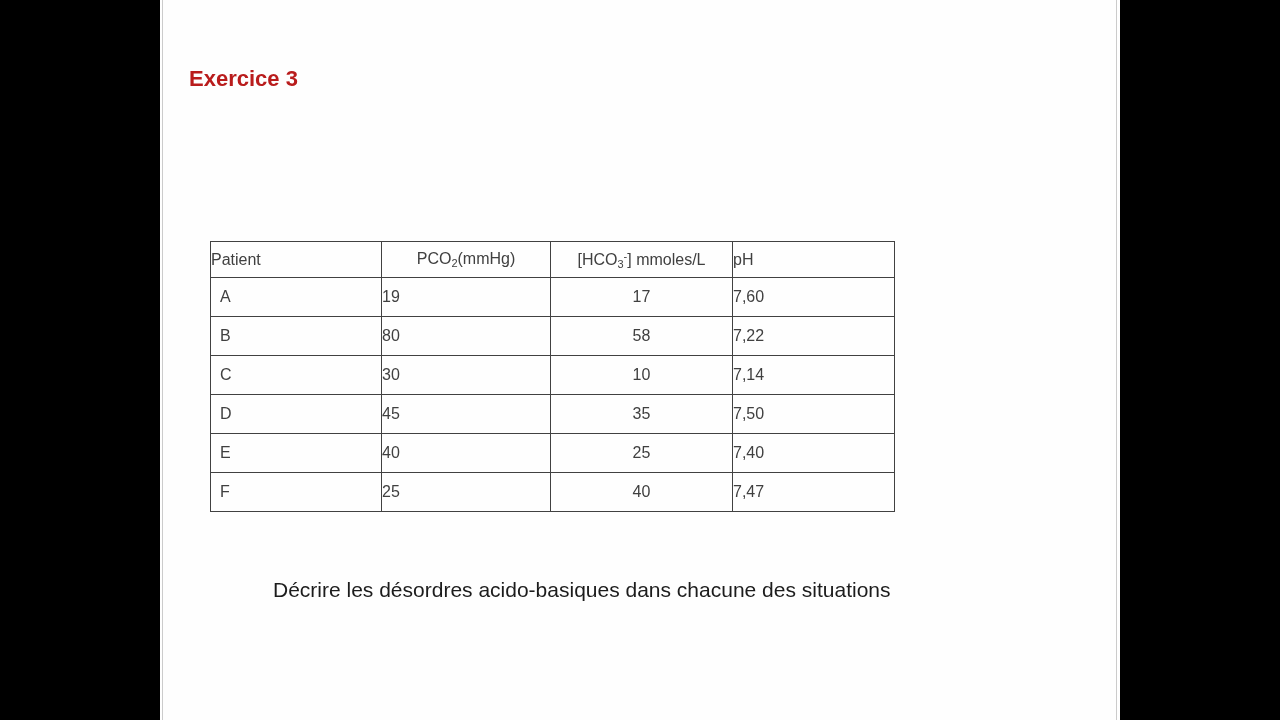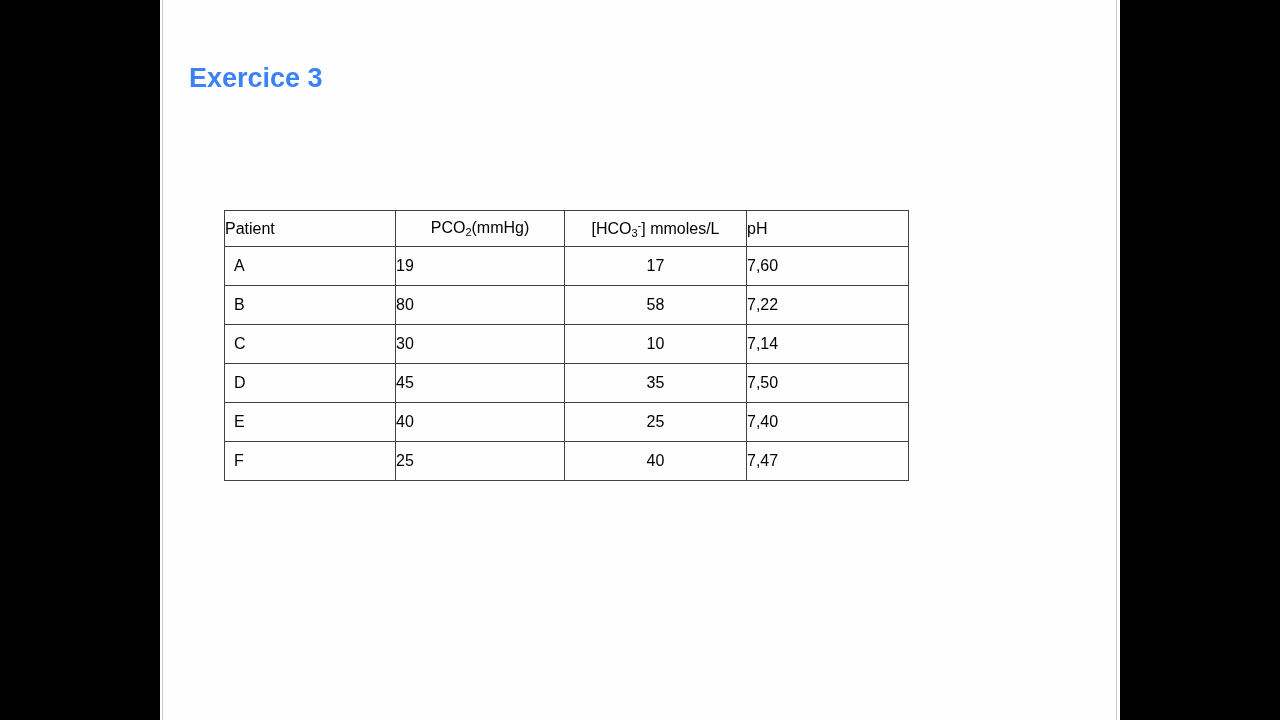--- a/index.html
+++ b/index.html
@@ -23,36 +23,35 @@
     top: 0; bottom: 0;
     width: 1px;
     background: #cbcbcb;
   }
   .page::before { left: 2px; }
   .page::after  { right: 3px; }
 
   .title-block {
     position: absolute;
     left: 29px; top: 62px;
-    color: #3b82f6;
-    font-size: 27px;
+    color: #b91c1c;
+    font-size: 22px;
     line-height: 33px;
     white-space: nowrap;
   }
   .title-block .title { font-weight: bold; }
 
   table.gas-table {
     position: absolute;
-    left: 50px; top: 210px;
+    left: 50px; top: 241px;
     border-collapse: collapse;
     table-layout: fixed;
     width: 680px;
-    color: #000000;
+    color: #404040;
     font-size: 16px;
-    margin-left: 14px;
   }
   .gas-table th, .gas-table td {
     border: 1.5px solid #414141;
     font-weight: normal;
     padding: 0;
     overflow: hidden;
   }
   .gas-table thead tr { height: 36px; }
   .gas-table tbody tr { height: 39px; }
   .col-patient { width: 170px; text-align: left; padding-left: 9px; }
@@ -122,14 +121,15 @@
       </tr>
       <tr>
         <td class="col-patient">F</td>
         <td class="col-pco2">25</td>
         <td class="col-hco3">40</td>
         <td class="col-ph">7,47</td>
       </tr>
     </tbody>
   </table>
 
+  <div class="footer-text">Décrire les désordres acido-basiques dans chacune des situations</div>
 
 </div>
 
 </body></html>

